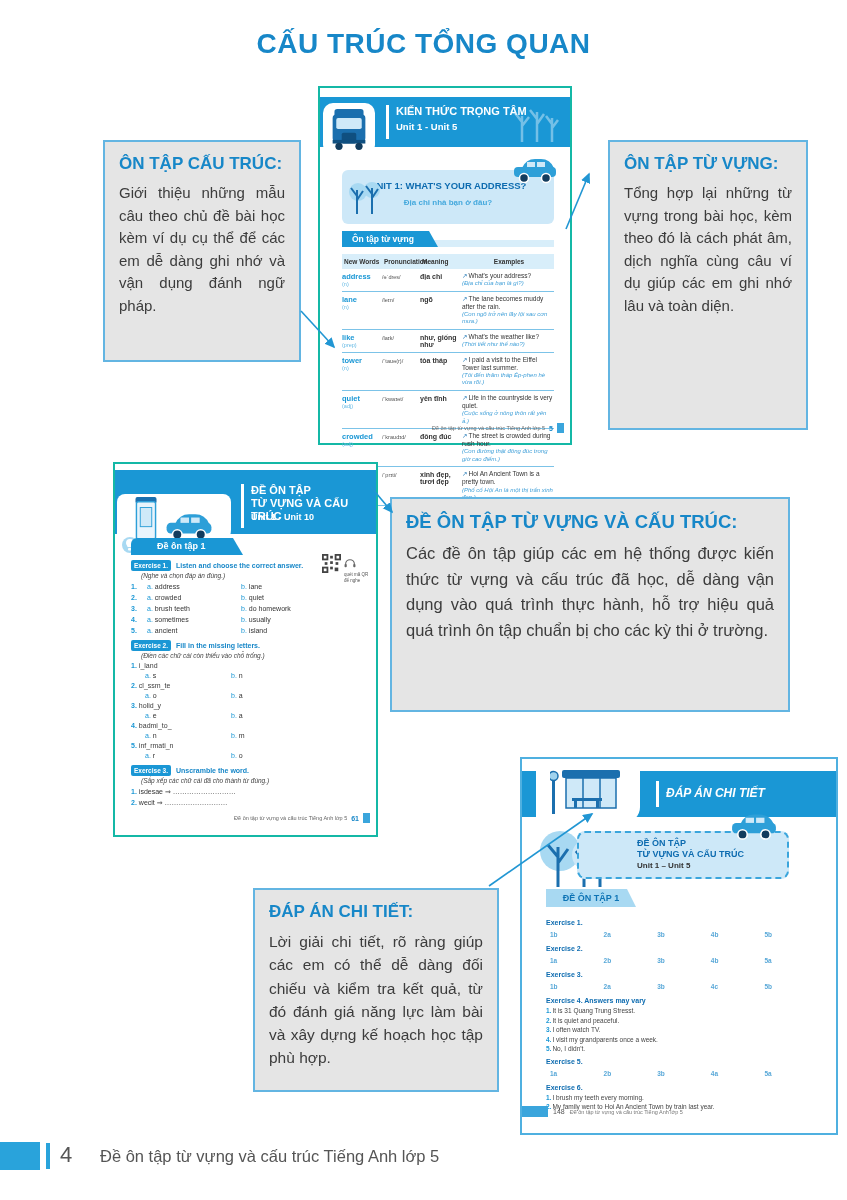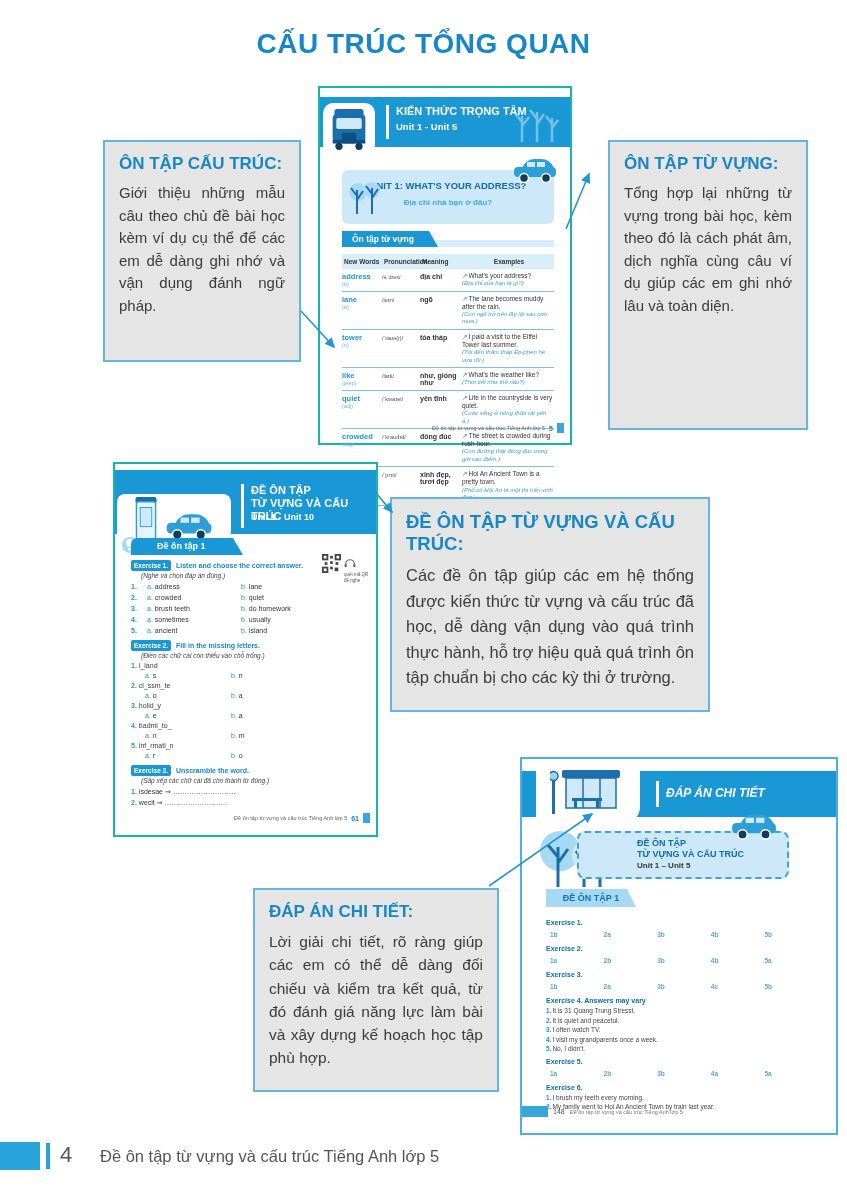--- a/index.html
+++ b/index.html
@@ -14,21 +14,21 @@
   .callout{position:absolute;background:#e5e5e5;border:2px solid #63b5e2;
     padding:10px 14px;box-sizing:border-box;}
   .callout h3{margin:2px 0 8px 0;color:#1787c8;font-weight:800;}
   .callout p{margin:0;text-align:justify;color:#3c3c3c;}
   #co-structure{left:103px;top:140px;width:198px;height:222px;}
   #co-structure h3{font-size:17px;}
   #co-structure p{font-size:15px;line-height:1.5;}
   #co-vocab{left:608px;top:140px;width:200px;height:290px;}
   #co-vocab h3{font-size:17px;}
   #co-vocab p{font-size:15px;line-height:1.5;}
-  #co-tests{left:390px;top:497px;width:320px;height:215px;}
+  #co-tests{left:390px;top:497px;width:400px;height:215px;}
   #co-tests h3{font-size:18.5px;}
   #co-tests p{font-size:16.5px;line-height:1.55;}
   #co-answers{left:253px;top:888px;width:246px;height:204px;}
   #co-answers h3{font-size:17px;}
   #co-answers p{font-size:15.5px;line-height:1.5;}
 
   
   .mini{position:absolute;background:#fff;border:2px solid #14b8a6;box-sizing:border-box;}
   #page1{left:318px;top:86px;width:254px;height:359px;}
   #page2{left:113px;top:462px;width:265px;height:375px;}
@@ -218,35 +218,35 @@
         <div class="c-word">
             <span class="w">lane</span>
             <span class="pos">(n)</span>
           </div>
         <div class="c-pron">/leɪn/</div>
         <div class="c-mean">ngõ</div>
         <div class="c-ex"><span class="exarrow">↗</span><span>The lane becomes muddy after the rain.</span><span class="trans">(Con ngõ trở nên lầy lội sau cơn mưa.)</span></div>
       </div>
       <div class="vrow">
         <div class="c-word">
+            <span class="w">like</span>
+            <span class="pos">(prep)</span>
+          </div>
+        <div class="c-pron">/laɪk/</div>
+        <div class="c-mean">như, giống như</div>
+        <div class="c-ex"><span class="exarrow">↗</span><span>What's the weather like?</span><span class="trans">(Thời tiết như thế nào?)</span></div>
+      </div>
+      <div class="vrow">
+        <div class="c-word">
             <span class="w">tower</span>
             <span class="pos">(n)</span>
           </div>
         <div class="c-pron">/ˈtaʊə(r)/</div>
         <div class="c-mean">tòa tháp</div>
         <div class="c-ex"><span class="exarrow">↗</span><span>I paid a visit to the Eiffel Tower last summer.</span><span class="trans">(Tôi đến thăm tháp Ép-phen hè vừa rồi.)</span></div>
-      </div>
-      <div class="vrow">
-        <div class="c-word">
-            <span class="w">like</span>
-            <span class="pos">(prep)</span>
-          </div>
-        <div class="c-pron">/laɪk/</div>
-        <div class="c-mean">như, giống như</div>
-        <div class="c-ex"><span class="exarrow">↗</span><span>What's the weather like?</span><span class="trans">(Thời tiết như thế nào?)</span></div>
       </div>
       <div class="vrow">
         <div class="c-word">
             <span class="w">quiet</span>
             <span class="pos">(adj)</span>
           </div>
         <div class="c-pron">/ˈkwaɪət/</div>
         <div class="c-mean">yên tĩnh</div>
         <div class="c-ex"><span class="exarrow">↗</span><span>Life in the countryside is very quiet.</span><span class="trans">(Cuộc sống ở nông thôn rất yên ả.)</span></div>
       </div>

